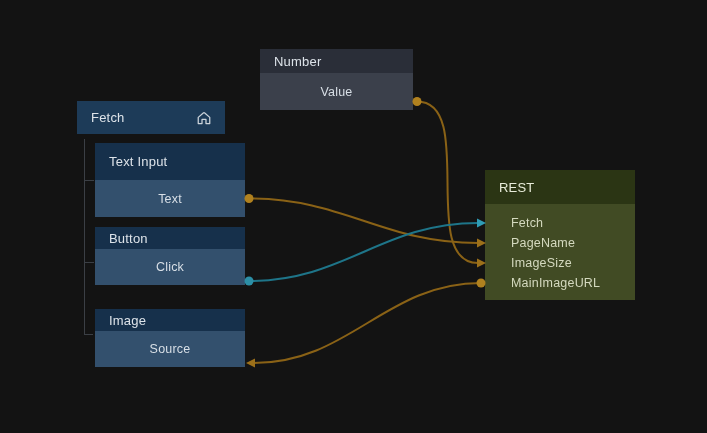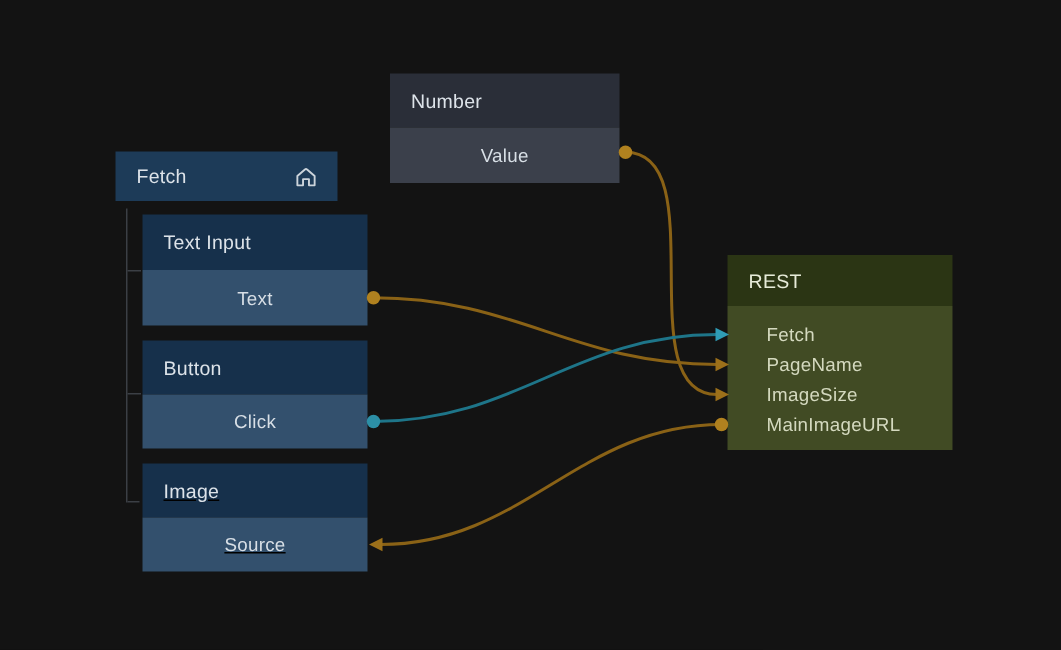--- a/index.html
+++ b/index.html
@@ -18,30 +18,30 @@
   .node-title{white-space:nowrap;}
   .port-row{
     display:flex;align-items:center;padding:0 14px;
     font-size:12.5px;letter-spacing:.2px;
   }
   .port-row.align-right{justify-content:center;}
   
   .n-group{left:77px;top:101px;width:148px;}
   .n-group .node-header{height:33px;background:var(--group-header,#1d3b58);}
   
-  .n-blue .node-header{height:36px;background:var(--blue-header,#16304b);}
+  .n-blue .node-header{height:22px;background:var(--blue-header,#16304b);}
   .n-blue .port-row{height:36px;background:var(--blue-body,#33506d);color:var(--label-text,#d8dfe6);}
   .n-text-input{left:95px;top:143px;width:150px;}
   .n-text-input .node-header{height:37px;}
   .n-text-input .port-row{height:37px;}
   .n-button{left:95px;top:227px;width:150px;}
-  .n-image{left:95px;top:309px;width:150px;text-decoration:underline;}
+  .n-image{left:95px;top:309px;width:150px;}
   
   .n-number{left:260px;top:49px;width:153px;}
-  .n-number .node-header{height:36px;background:var(--gray-header,#2a2e38);}
+  .n-number .node-header{height:24px;background:var(--gray-header,#2a2e38);}
   .n-number .port-row{height:37px;background:var(--gray-body,#3b404b);color:var(--label-text,#d8dfe6);}
   
   .n-rest{left:485px;top:170px;width:150px;}
   .n-rest .node-header{height:34px;background:var(--olive-header,#2b3514);color:var(--rest-title-text,#e7ebd9);}
   .n-rest .node-body{background:var(--olive-body,#414b24);padding:9px 0 7px 0;}
   .n-rest .port-row{height:20px;padding:0 10px 0 26px;color:var(--rest-label-text,#d4d9bf);}
   
   .tree-line{position:absolute;background:var(--connector-line,#3b3f45);}
   .tl-v{left:84px;top:139px;width:1px;height:196px;}
   .tl-t1{left:85px;top:180px;width:9px;height:1px;}

